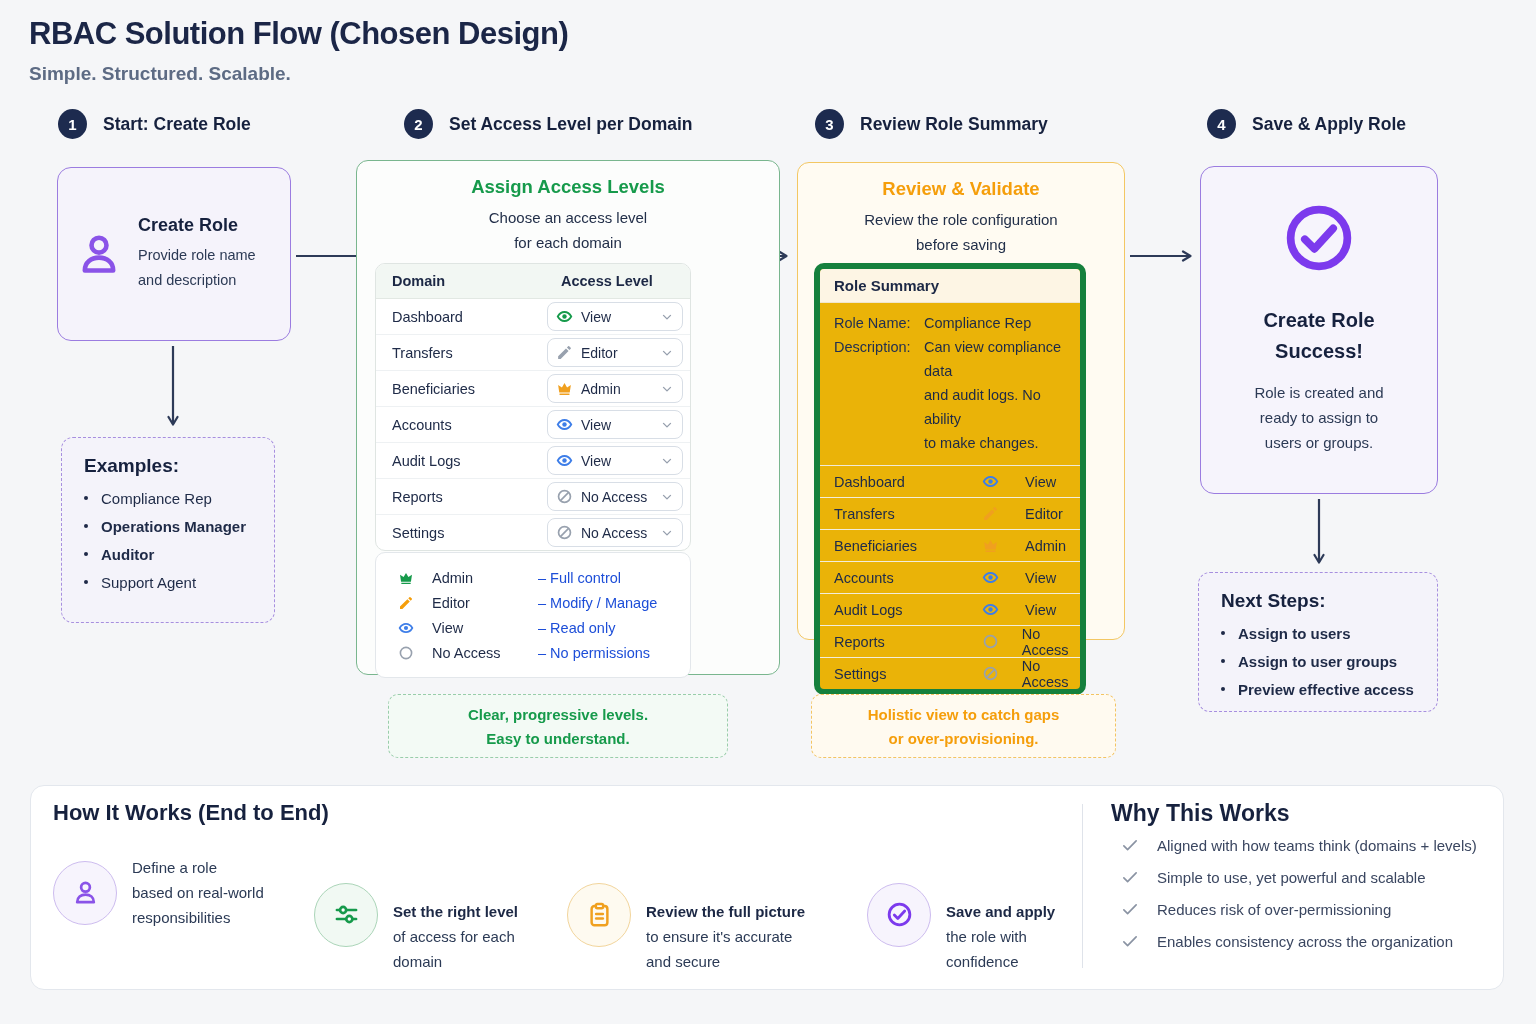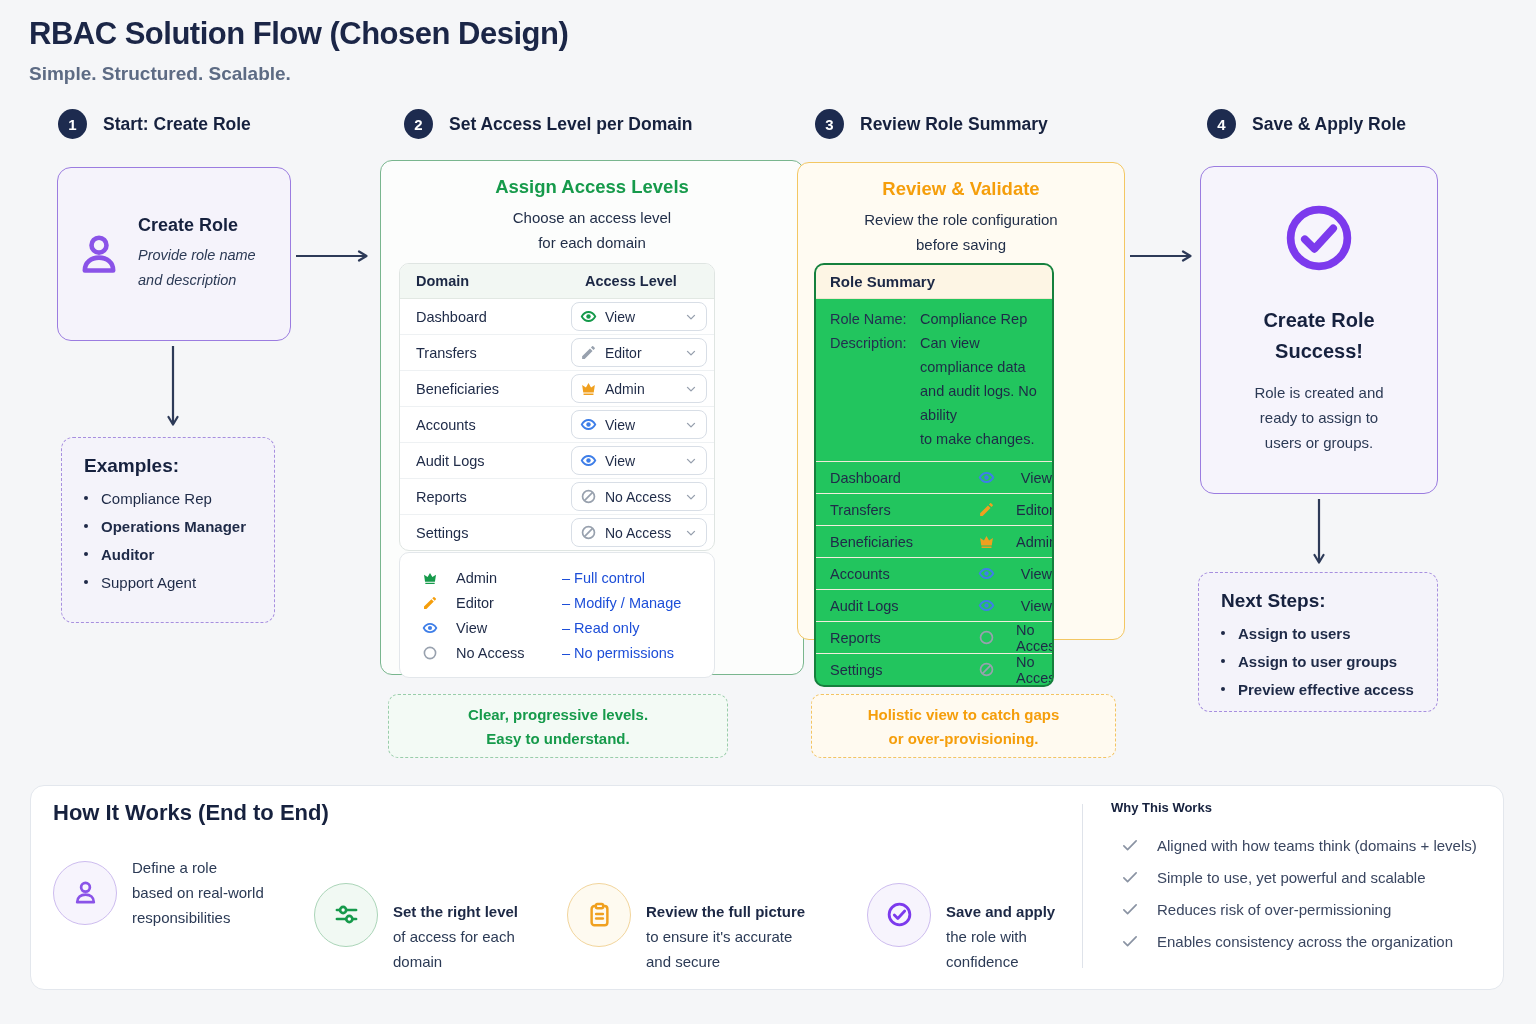--- a/index.html
+++ b/index.html
@@ -13,32 +13,32 @@
   .stephead{position:absolute;display:flex;align-items:center;gap:16px;height:30px;}
   .num{width:29px;height:30px;border-radius:50%;background:#1d2b4f;color:#fff;font-weight:700;font-size:15px;
        display:flex;align-items:center;justify-content:center;}
   .slabel{font-size:17.5px;font-weight:700;color:#16213e;white-space:nowrap;}
 
   .card{position:absolute;box-sizing:border-box;border-radius:14px;}
   .card1{left:57px;top:167px;width:234px;height:174px;background:#f5f3fb;border:1.5px solid #9b7ce0;
          display:flex;align-items:center;padding:0 18px;gap:16px;}
   .c1icon svg{width:46px;height:46px;display:block;}
   .c1title{font-size:18px;font-weight:700;margin-bottom:7px;color:#16213e;}
-  .c1desc{font-size:14.5px;color:#2c3a55;line-height:25px;font-style:italic;}
+  .c1desc{font-size:14.5px;color:#2c3a55;line-height:25px;}
 
   .dashedbox{position:absolute;border:1.8px dashed #a78fdf;border-radius:12px;background:#f4f3fa;
              box-sizing:border-box;padding:17px 22px;}
   .examples{left:61px;top:437px;width:214px;height:186px;}
   .nextsteps{left:1198px;top:572px;width:240px;height:140px;}
   .bhead{font-weight:700;font-size:19px;margin-bottom:13px;color:#16213e;}
   .bullet{display:flex;gap:13px;font-size:15px;margin-bottom:11px;color:#1e2a47;align-items:baseline;}
   .bullet .dot{width:4px;height:4px;border-radius:50%;background:#1e2a47;flex:none;position:relative;top:-4px;}
   .bullet.bold{font-weight:700;}
 
-  .card2{left:380px;top:160px;width:424px;height:515px;background:#fcfdfc;border:1.5px solid #79b68e;border-radius:12px;}
+  .card2{left:356px;top:160px;width:424px;height:515px;background:#fcfdfc;border:1.5px solid #79b68e;border-radius:12px;}
   .gtitle{text-align:center;margin-top:15px;font-size:18.5px;font-weight:700;color:#169a4b;}
   .csub{text-align:center;margin-top:7px;font-size:15px;line-height:25px;color:#222f49;}
   .table{position:absolute;left:18px;top:102px;width:316px;background:#fff;border:1px solid #dfe5e2;
          border-radius:10px;overflow:hidden;box-sizing:border-box;}
   .thead{display:flex;background:#f2f7f3;border-bottom:1px solid #e2e8e3;height:34px;align-items:center;
          font-weight:700;font-size:14.5px;color:#1c2845;}
   .thead .c1{flex:1;padding-left:16px;}
   .thead .c2{width:129px;}
   .arow{display:flex;align-items:center;height:35px;border-bottom:1px solid #eef1f3;font-size:14.5px;}
   .arow:last-child{border-bottom:none;}
@@ -57,21 +57,21 @@
   .leg .name{width:106px;margin-left:12px;color:#1e2a47;}
   .leg .desc{color:#1d4ed8;}
 
   .callout{position:absolute;border-radius:10px;box-sizing:border-box;text-align:center;font-weight:700;
            font-size:15px;line-height:24px;padding-top:8px;}
   .callout.green{left:388px;top:694px;width:340px;height:64px;border:1.8px dashed #99cdaa;background:#f3faf5;color:#169a4b;}
   .callout.orange{left:811px;top:694px;width:305px;height:64px;border:1.8px dashed #f3c463;background:#fffaf0;color:#f59e0b;}
 
   .card3{left:797px;top:162px;width:328px;height:478px;background:#fffbf2;border:1.5px solid #f3c763;border-radius:12px;}
   .otitle{text-align:center;margin-top:15px;font-size:18.5px;font-weight:700;color:#f59e0b;}
-  .summary{position:absolute;left:16px;top:100px;width:240px;background:#22c55e;border:2px solid #15803d;
+  .summary{position:absolute;left:16px;top:100px;width:272px;background:#eab308;border:6px solid #15803d;
            border-radius:10px;overflow:hidden;box-sizing:border-box;}
   .sumhead{background:#fdf5e4;height:33px;line-height:33px;padding-left:14px;font-weight:700;font-size:15px;
            color:#1c2845;border-bottom:1px solid #f0e6cd;}
   .suminfo{padding:8px 14px 10px;border-bottom:1px solid #f0ead8;font-size:14.5px;line-height:24px;}
   .inforow{display:flex;}
   .ilabel{width:90px;flex:none;color:#233050;}
   .ival{color:#1e2a47;}
   .srow{display:flex;align-items:center;height:31px;border-bottom:1px solid #f2eddc;font-size:14.5px;}
   .srow:last-child{border-bottom:none;}
   .srow .sd{width:148px;flex:none;padding-left:14px;color:#202c49;}
@@ -89,21 +89,21 @@
   .bottom{position:absolute;left:30px;top:785px;width:1474px;height:205px;background:#fff;
           border:1px solid #e3e7ed;border-radius:14px;box-sizing:border-box;}
   .bp-head{position:absolute;left:22px;top:14px;font-size:22px;font-weight:700;color:#16213e;}
   .hitem{position:absolute;display:flex;align-items:center;gap:15px;}
   .hcircle{width:64px;height:64px;border-radius:50%;display:flex;align-items:center;justify-content:center;
            box-sizing:border-box;border:1px solid transparent;flex:none;}
   .hcircle svg{width:27px;height:27px;display:block;}
   .htext{font-size:15px;line-height:25px;color:#2b3a55;}
   .htext .b{font-weight:700;color:#1c2845;margin-top:44px;}
   .vdivider{position:absolute;left:1051px;top:18px;height:164px;width:1px;background:#dfe3ea;}
-  .why-head{position:absolute;left:1080px;top:14px;font-size:13px;font-weight:700;color:#16213e;}
+  .why-head{position:absolute;left:1080px;top:14px;font-size:23px;font-weight:700;color:#16213e;}
   .why-item{position:absolute;left:1090px;display:flex;gap:18px;align-items:center;font-size:15px;color:#3a4660;}
   .why-item .ic svg{width:18px;height:18px;display:block;}
 </style>
 </head>
 <body>
 
 <div class="canvas">
 
   <svg class="overlay" width="1536" height="1024">
     <defs>

